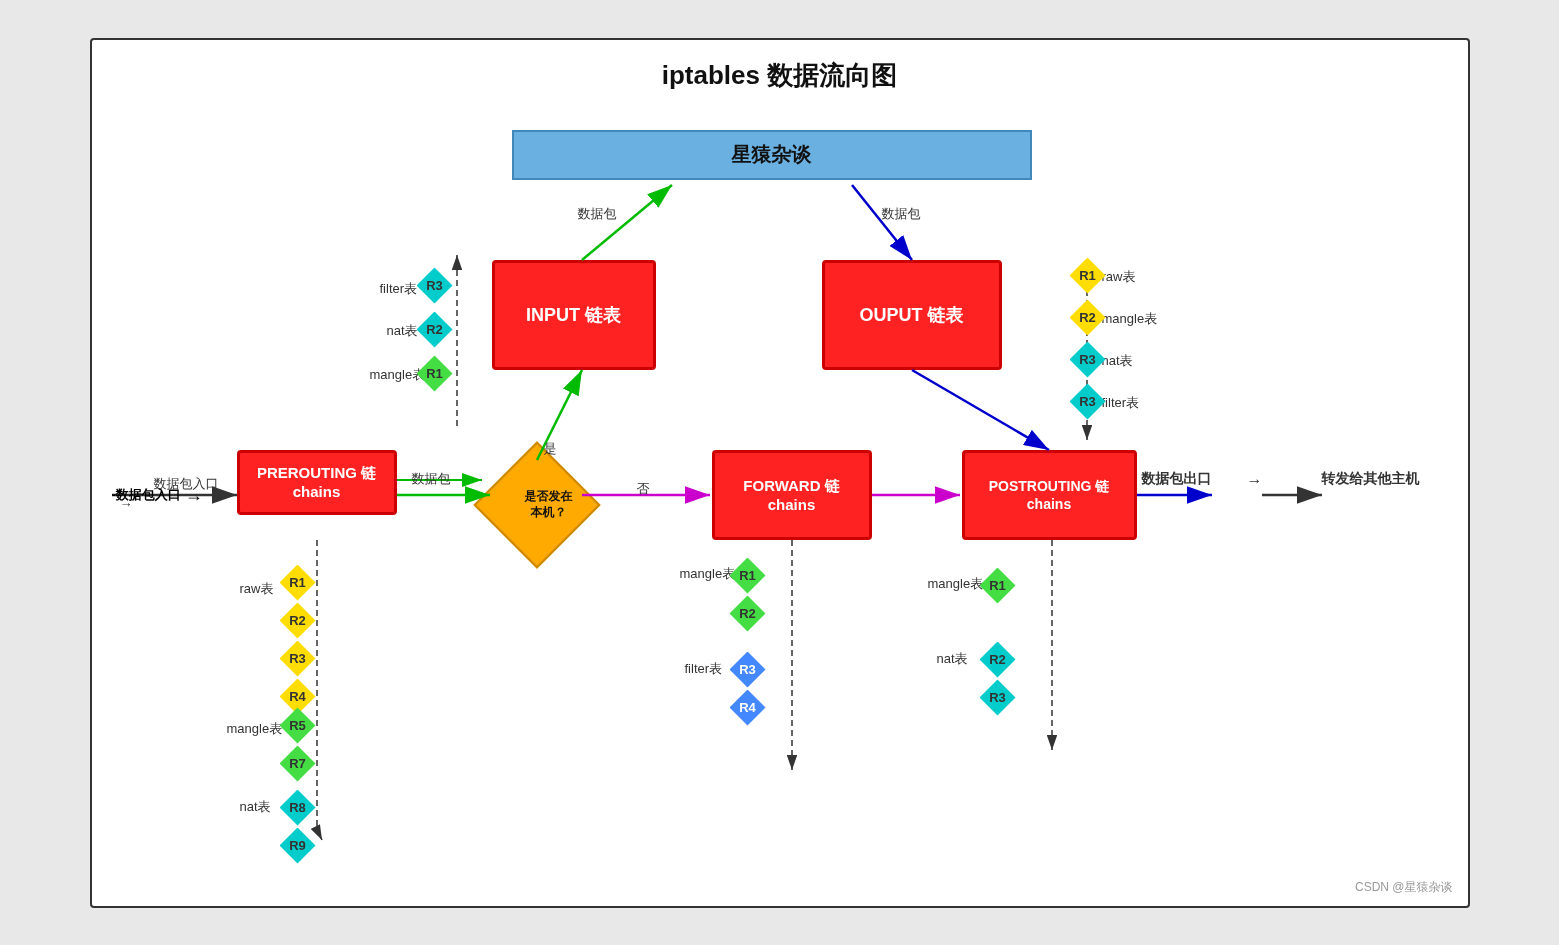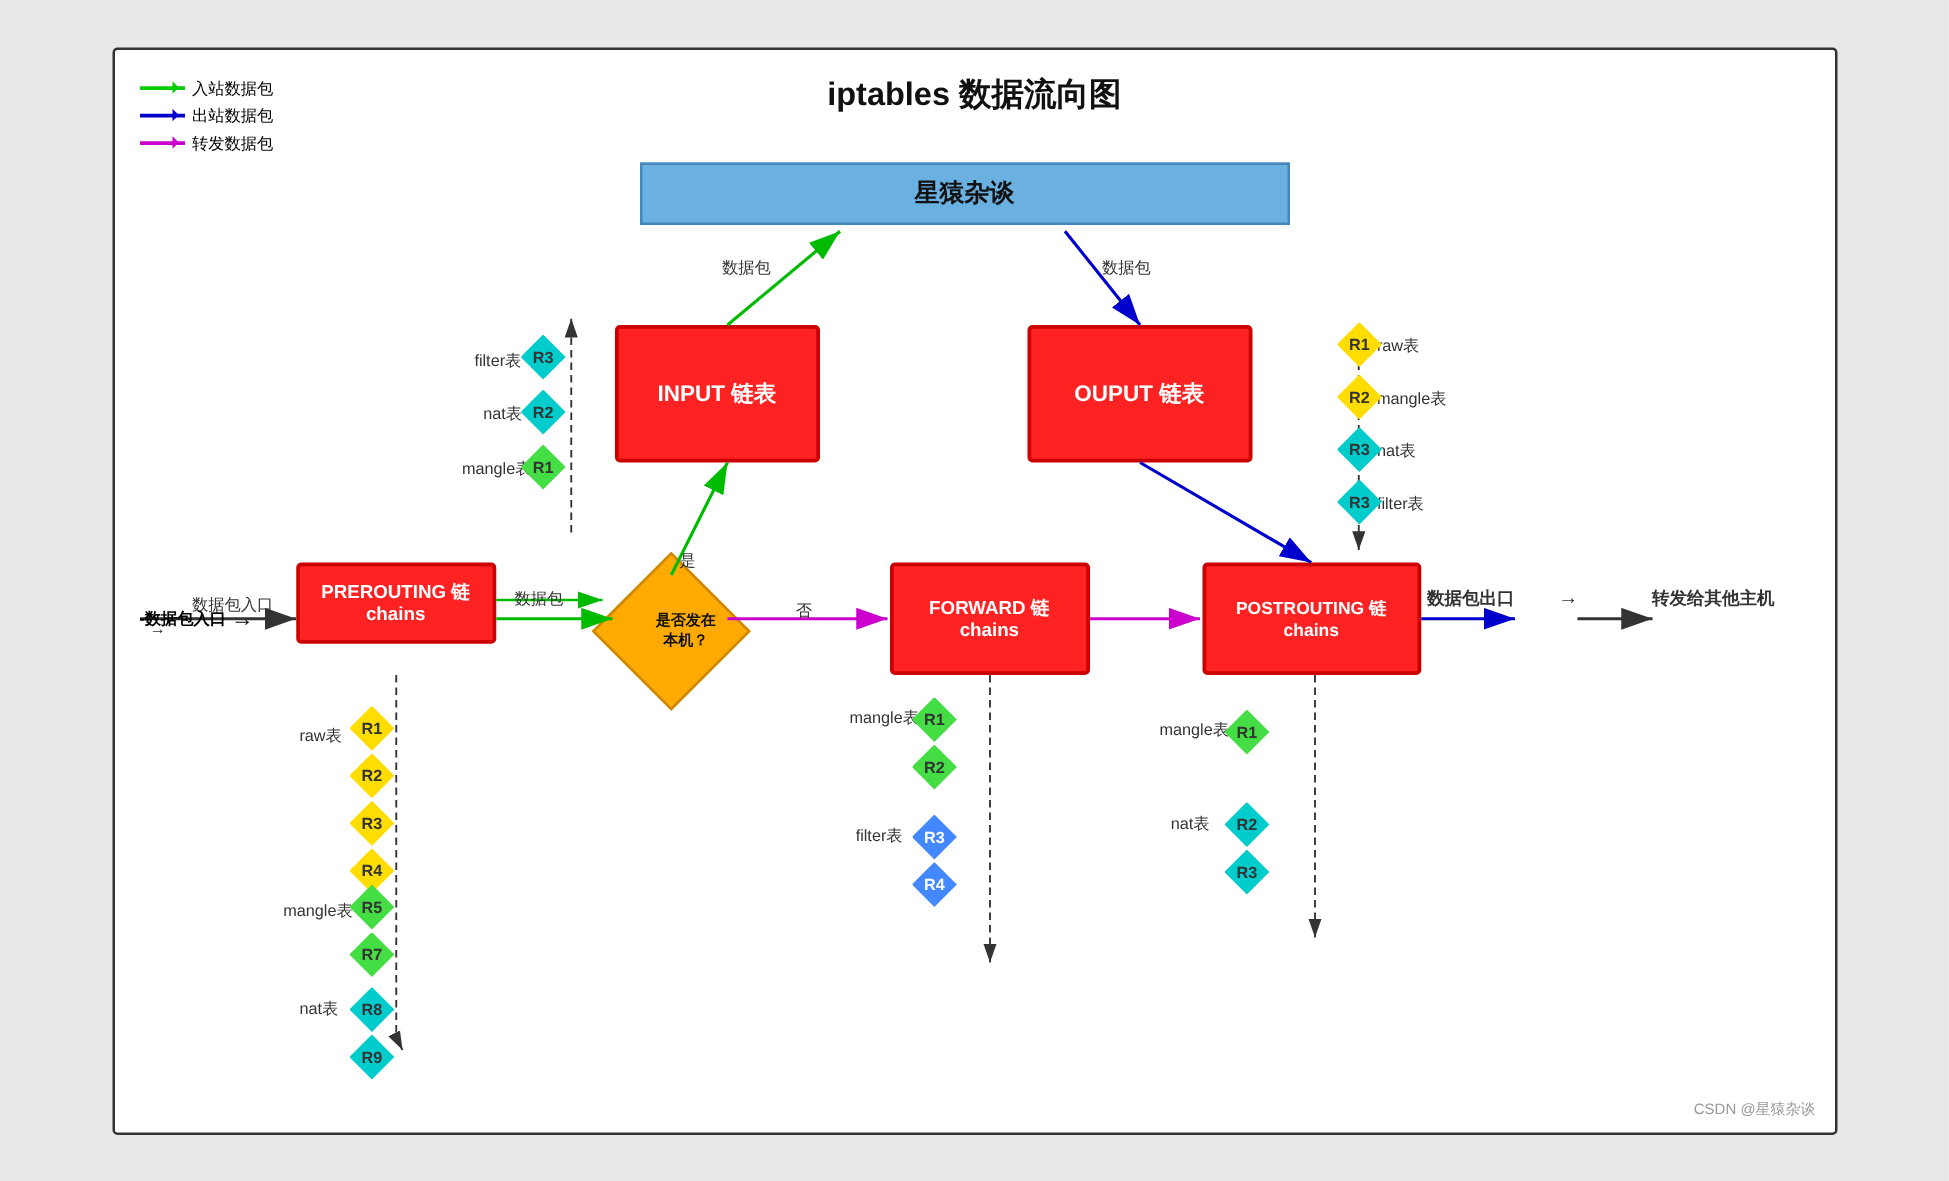--- a/index.html
+++ b/index.html
@@ -151,34 +151,20 @@
     }
   </style>
 </head>
 <body>
 
 <div class="page-container">
   <div class="diagram-box">
 
     <div class="title">iptables 数据流向图</div>
 
-    <div class="legend">
-      <div class="legend-item">
-        <span class="legend-arrow arrow-green"></span>
-        <span>入站数据包</span>
-      </div>
-      <div class="legend-item">
-        <span class="legend-arrow arrow-blue"></span>
-        <span>出站数据包</span>
-      </div>
-      <div class="legend-item">
-        <span class="legend-arrow arrow-magenta"></span>
-        <span>转发数据包</span>
-      </div>
-    </div>
 
     <div class="upper-protocol">星猿杂谈</div>
 
     <div class="chain-box" style="left:400px;top:220px;width:164px;height:110px;font-size:18px;">INPUT 链表</div>
 
     <div class="chain-box" style="left:730px;top:220px;width:180px;height:110px;font-size:18px;">OUPUT 链表</div>
 
     <div class="chain-box" style="left:145px;top:410px;width:160px;height:65px;font-size:15px;">PREROUTING 链<br>chains</div>
 
     <div class="chain-box" style="left:620px;top:410px;width:160px;height:90px;font-size:15px;">FORWARD 链<br>chains</div>

